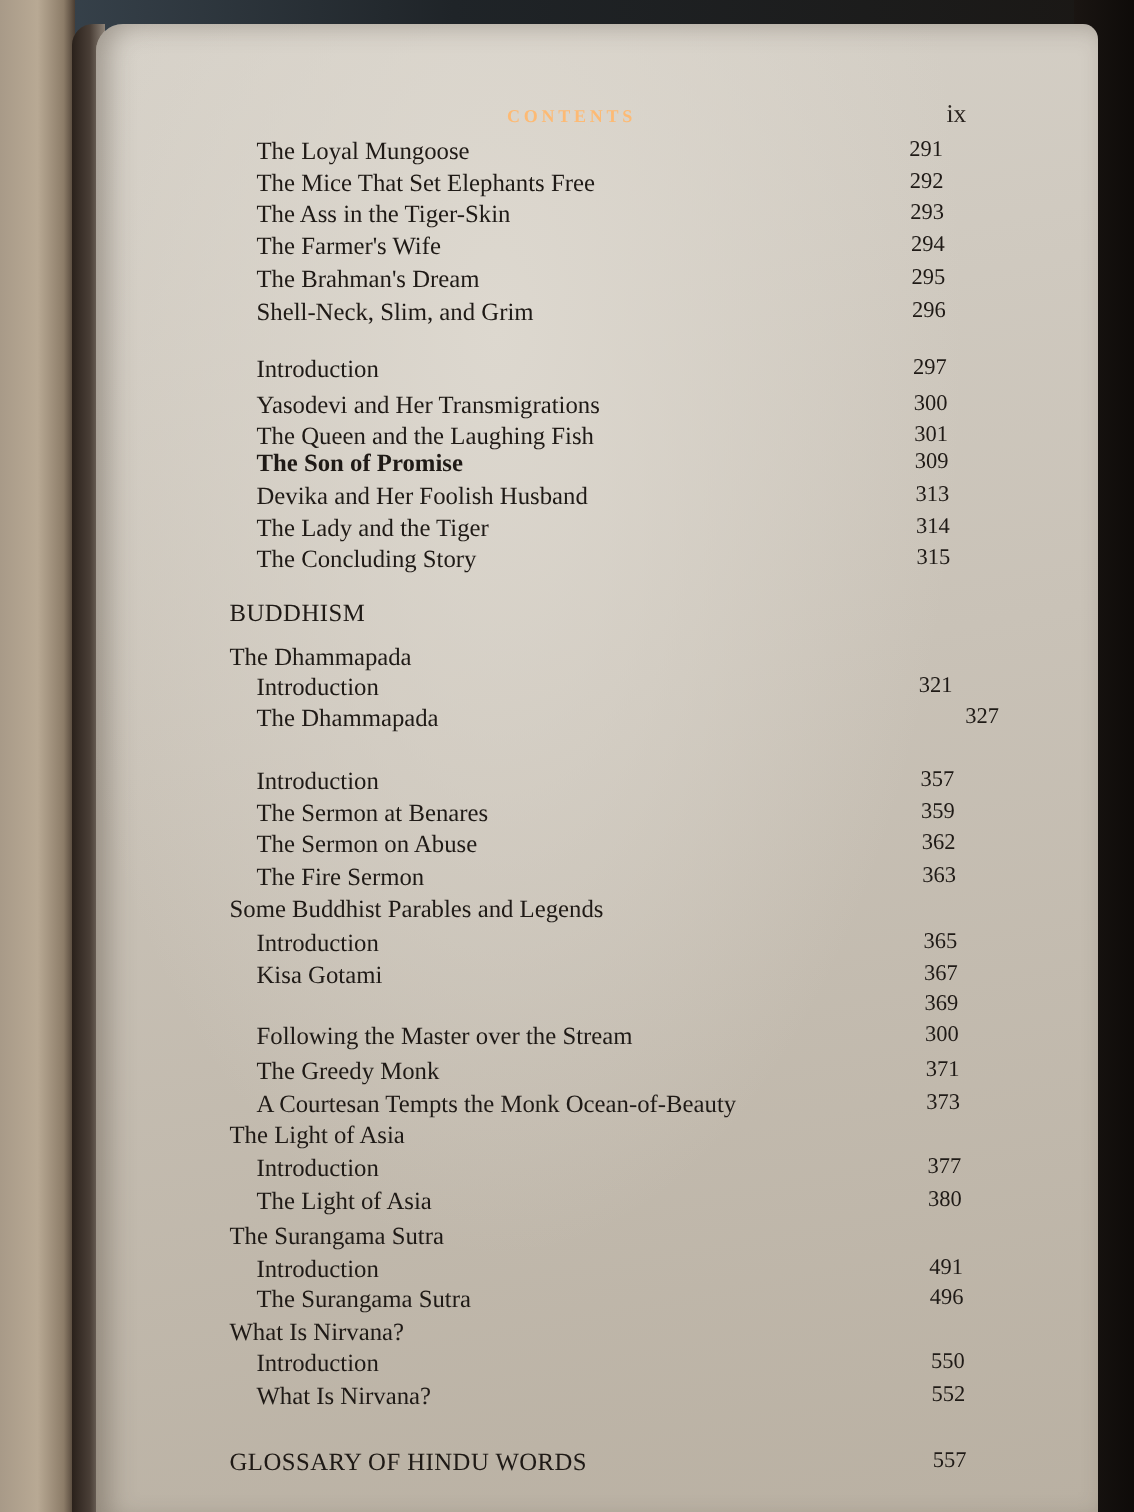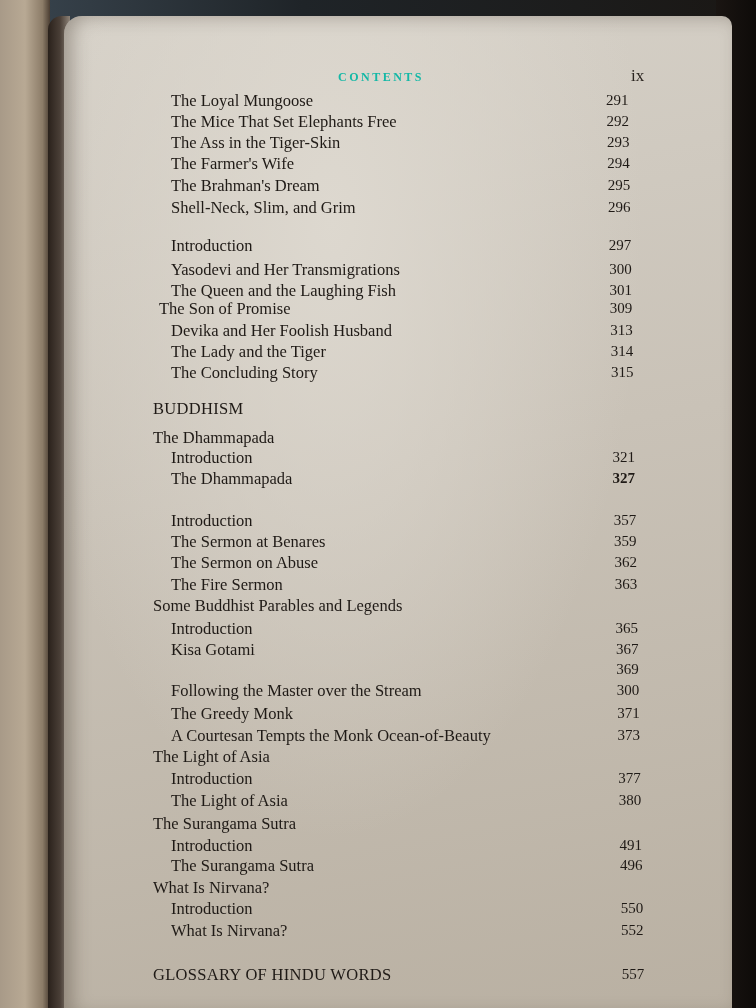--- a/index.html
+++ b/index.html
@@ -31,21 +31,21 @@
       border-top-left-radius: 18px;
       border-top-right-radius: 10px;
       box-shadow: inset 8px 0 18px rgba(60,48,38,0.35);
     }
 
     .running-head {
       position: absolute; left: 0; top: 64px; width: 756px; height: 24px;
     }
     .running-title {
       position: absolute; left: 338px; top: 6px;
-      font-size: 12px; letter-spacing: 2.5px; color: #14b8a6; font-weight: bold;
+      font-size: 12px; letter-spacing: 2.5px; color: #fdba74; font-weight: bold;
     }
     .folio {
       position: absolute; left: 631px; top: 2px;
       font-size: 17px; color: #2a241f;
     }
 
     .toc { position: absolute; left: 0; top: 0; width: 756px; height: 1008px; }
     .row {
       position: absolute; height: 21px; width: 756px;
       font-size: 16.5px; color: #1f1a16; line-height: 21px;
@@ -102,21 +102,21 @@
     </div>
     <div class="row" style="top: 259px; padding-left: 22px;">
       <span class="title" style="left: 171px;">Yasodevi and Her Transmigrations</span>
       <span class="page-num" style="left: 571.662px;">300</span>
     </div>
     <div class="row" style="top: 280px;">
       <span class="title" style="left: 171px;">The Queen and the Laughing Fish</span>
       <span class="page-num" style="left: 572.04px;">301</span>
     </div>
     <div class="row" style="top: 298px;">
-      <span class="title" style="left: 159px;">The Son of Promise</span>
+      <span class="title" style="left: 171px; font-weight: bold;">The Son of Promise</span>
       <span class="page-num" style="left: 572.364px;">309</span>
     </div>
     <div class="row" style="top: 320px;">
       <span class="title" style="left: 171px;">Devika and Her Foolish Husband</span>
       <span class="page-num" style="left: 572.76px;">313</span>
     </div>
     <div class="row" style="top: 341px;">
       <span class="title" style="left: 171px;">The Lady and the Tiger</span>
       <span class="page-num" style="left: 573.138px;">314</span>
     </div>
@@ -129,21 +129,21 @@
     </div>
     <div class="row" style="top: 427px;">
       <span class="title" style="left: 153px;">The Dhammapada</span>
     </div>
     <div class="row" style="top: 447px;">
       <span class="title" style="left: 171px;">Introduction</span>
       <span class="page-num" style="left: 575.046px;">321</span>
     </div>
     <div class="row" style="top: 468px;">
       <span class="title" style="left: 171px;">The Dhammapada</span>
-      <span class="page-num" style="left: 575px; font-weight: bold;">327</span>
+      <span class="page-num" style="left: 606px;">327</span>
     </div>
     <div class="row" style="top: 510px;">
       <span class="title" style="left: 171px;">Introduction</span>
       <span class="page-num" style="left: 576.18px;">357</span>
     </div>
     <div class="row" style="top: 531px;">
       <span class="title" style="left: 171px;">The Sermon at Benares</span>
       <span class="page-num" style="left: 576.558px;">359</span>
     </div>
     <div class="row" style="top: 552px;">

